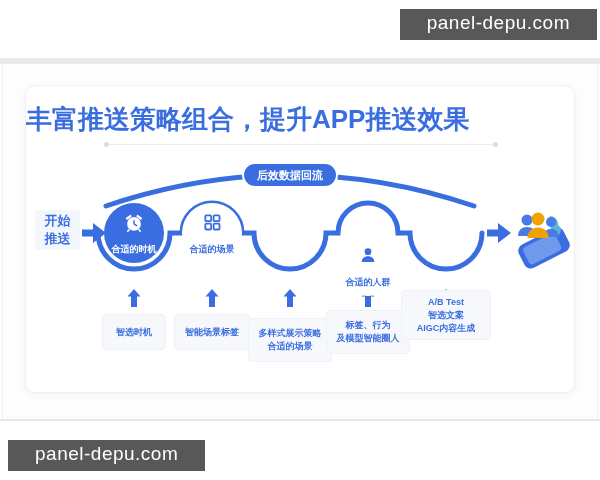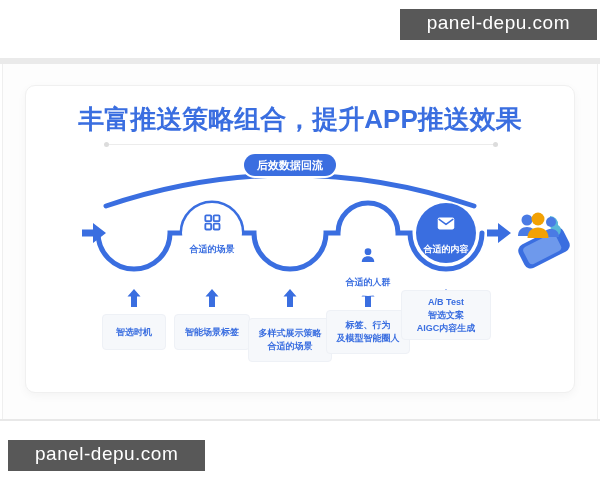--- a/index.html
+++ b/index.html
@@ -15,30 +15,30 @@
   
   .top-band{position:absolute;left:0;top:58px;width:600px;height:6px;background:#eaeaea;}
   .page-frame{position:absolute;left:2px;right:2px;top:64px;bottom:61px;border-left:1px solid #efefef;border-right:1px solid #efefef;background:#fdfdfd;}
   .bottom-line{position:absolute;left:0;top:419px;width:600px;height:2px;background:#e8e8e8;}
   .badge{position:absolute;background:var(--badge);color:#fff;font-size:19px;padding:3px 27px 6px;letter-spacing:.5px;}
   .badge.top{top:9px;right:3px;}
   .badge.bottom{top:440px;left:8px;}
 
   
   .card{position:absolute;left:25px;top:85px;width:550px;height:308px;background:#fff;border:1px solid #f0f0f0;border-radius:10px;box-shadow:0 3px 10px rgba(0,0,0,.04);}
-  .title{position:absolute;left:0;top:16px;width:100%;text-align:center;font-size:26px;font-weight:700;color:var(--blue);}
+  .title{position:absolute;left:0;top:16px;width:100%;text-align:left;font-size:26px;font-weight:700;color:var(--blue);}
   .divider{position:absolute;left:80px;top:58px;width:390px;height:1px;background:#ececec;}
   .divider::before,.divider::after{content:"";position:absolute;top:-2px;width:5px;height:5px;border-radius:50%;background:#dcdcdc;}
   .divider::before{left:-2px;} .divider::after{right:-2px;}
 
   svg.lines{position:absolute;left:0;top:0;width:550px;height:308px;}
   .stroke-blue{stroke:var(--blue);stroke-width:5;fill:none;stroke-linecap:round;}
   .fill-blue{fill:var(--blue);}
 
-  .pill{position:absolute;left:218px;top:68px;width:92px;height:22px;background:var(--blue);border-radius:12px;box-shadow:0 0 0 2px #fff;color:#fff;font-size:11px;font-weight:600;text-align:center;line-height:22px;}
+  .pill{position:absolute;left:218px;top:78px;width:92px;height:22px;background:var(--blue);border-radius:12px;box-shadow:0 0 0 2px #fff;color:#fff;font-size:11px;font-weight:600;text-align:center;line-height:22px;}
 
   .start-box{position:absolute;left:9px;top:124px;width:45px;height:40px;background:#f3f6fa;border-radius:4px;color:var(--blue);font-size:13px;font-weight:700;text-align:center;line-height:18px;padding-top:2px;}
 
   .circle{position:absolute;top:117px;width:60px;height:60px;border-radius:50%;}
   .circle .lbl{position:absolute;bottom:7px;left:0;width:100%;text-align:center;font-size:9px;font-weight:700;}
   .circle .ico{position:absolute;top:9px;left:0;width:100%;text-align:center;}
   .c-blue{background:var(--blue);} .c-blue .lbl{color:#fff;}
   .c-orange{background:var(--orange);} .c-orange .lbl{color:#fff;}
   .c-white{background:#fff;} .c-white .lbl{color:var(--blue);}
   .c1{left:78px;} .c2{left:156px;} .c3{left:234px;} .c4{left:312px;margin-top:33px;} .c5{left:390px;}
@@ -81,21 +81,38 @@
 
       <path class="fill-blue" d="M108 203 l6.5 7.5 h-3.5 v10.5 h-6 v-10.5 h-3.5 Z"></path>
       <path class="fill-blue" d="M186 203 l6.5 7.5 h-3.5 v10.5 h-6 v-10.5 h-3.5 Z"></path>
       <path class="fill-blue" d="M264 203 l6.5 7.5 h-3.5 v10.5 h-6 v-10.5 h-3.5 Z"></path>
       <path class="fill-blue" d="M342 203 l6.5 7.5 h-3.5 v10.5 h-6 v-10.5 h-3.5 Z"></path>
       <path class="fill-blue" d="M420 203 l6.5 7.5 h-3.5 v10.5 h-6 v-10.5 h-3.5 Z"></path>
     </svg>
 
     <div class="pill">后效数据回流</div>
 
+    <div class="start-box">
+      <div>开始</div>
+      <div>推送</div>
+    </div>
 
+    <div class="circle c-blue c1">
+      <span class="ico">
+        <svg width="22" height="22" viewBox="0 0 24 24">
+          <path d="M4.5 7 L8 4.5" stroke="#fff" stroke-width="2.6" stroke-linecap="round"></path>
+          <path d="M19.5 7 L16 4.5" stroke="#fff" stroke-width="2.6" stroke-linecap="round"></path>
+          <circle cx="12" cy="13" r="7.5" fill="#fff"></circle>
+          <path d="M12 9.5 V13 l2.8 1.8" stroke="#3A6EE0" stroke-width="1.6" fill="none" stroke-linecap="round"></path>
+          <path d="M6.5 19.5 L5.2 21" stroke="#fff" stroke-width="1.8" stroke-linecap="round"></path>
+          <path d="M17.5 19.5 L18.8 21" stroke="#fff" stroke-width="1.8" stroke-linecap="round"></path>
+        </svg>
+      </span>
+      <span class="lbl">合适的时机</span>
+    </div>
 
     <div class="circle c-white c2">
       <span class="ico">
         <svg width="20" height="20" viewBox="0 0 24 24" fill="none" stroke="#3A6EE0" stroke-width="2.2">
           <rect x="4" y="4" width="7" height="7" rx="1.2"></rect>
           <rect x="14" y="4" width="7" height="7" rx="1.2"></rect>
           <rect x="4" y="14" width="7" height="7" rx="1.2"></rect>
           <rect x="14" y="14" width="7" height="7" rx="1.2"></rect>
         </svg>
       </span>
@@ -106,29 +123,20 @@
     <div class="circle c-white c4">
       <span class="ico">
         <svg width="20" height="20" viewBox="0 0 24 24" fill="#3A6EE0">
           <circle cx="12" cy="8" r="4"></circle>
           <path d="M4.5 20.5 c0-4.5 3.3-7 7.5-7 s7.5 2.5 7.5 7 z"></path>
         </svg>
       </span>
       <span class="lbl">合适的人群</span>
     </div>
 
-    <div class="circle c-blue c5">
-      <span class="ico">
-        <svg width="22" height="22" viewBox="0 0 24 24">
-          <rect x="3" y="6" width="18" height="13" rx="2" fill="#fff"></rect>
-          <path d="M4.5 8 L12 13.5 L19.5 8" stroke="#3A6EE0" stroke-width="1.6" fill="none" stroke-linecap="round" stroke-linejoin="round"></path>
-        </svg>
-      </span>
-      <span class="lbl">合适的内容</span>
-    </div>
 
     <div class="tactic t1">
       <div>智选时机</div>
     </div>
     <div class="tactic t2">
       <div>智能场景标签</div>
     </div>
     <div class="tactic t3">
       <div>多样式展示策略</div>
       <div>合适的场景</div>

